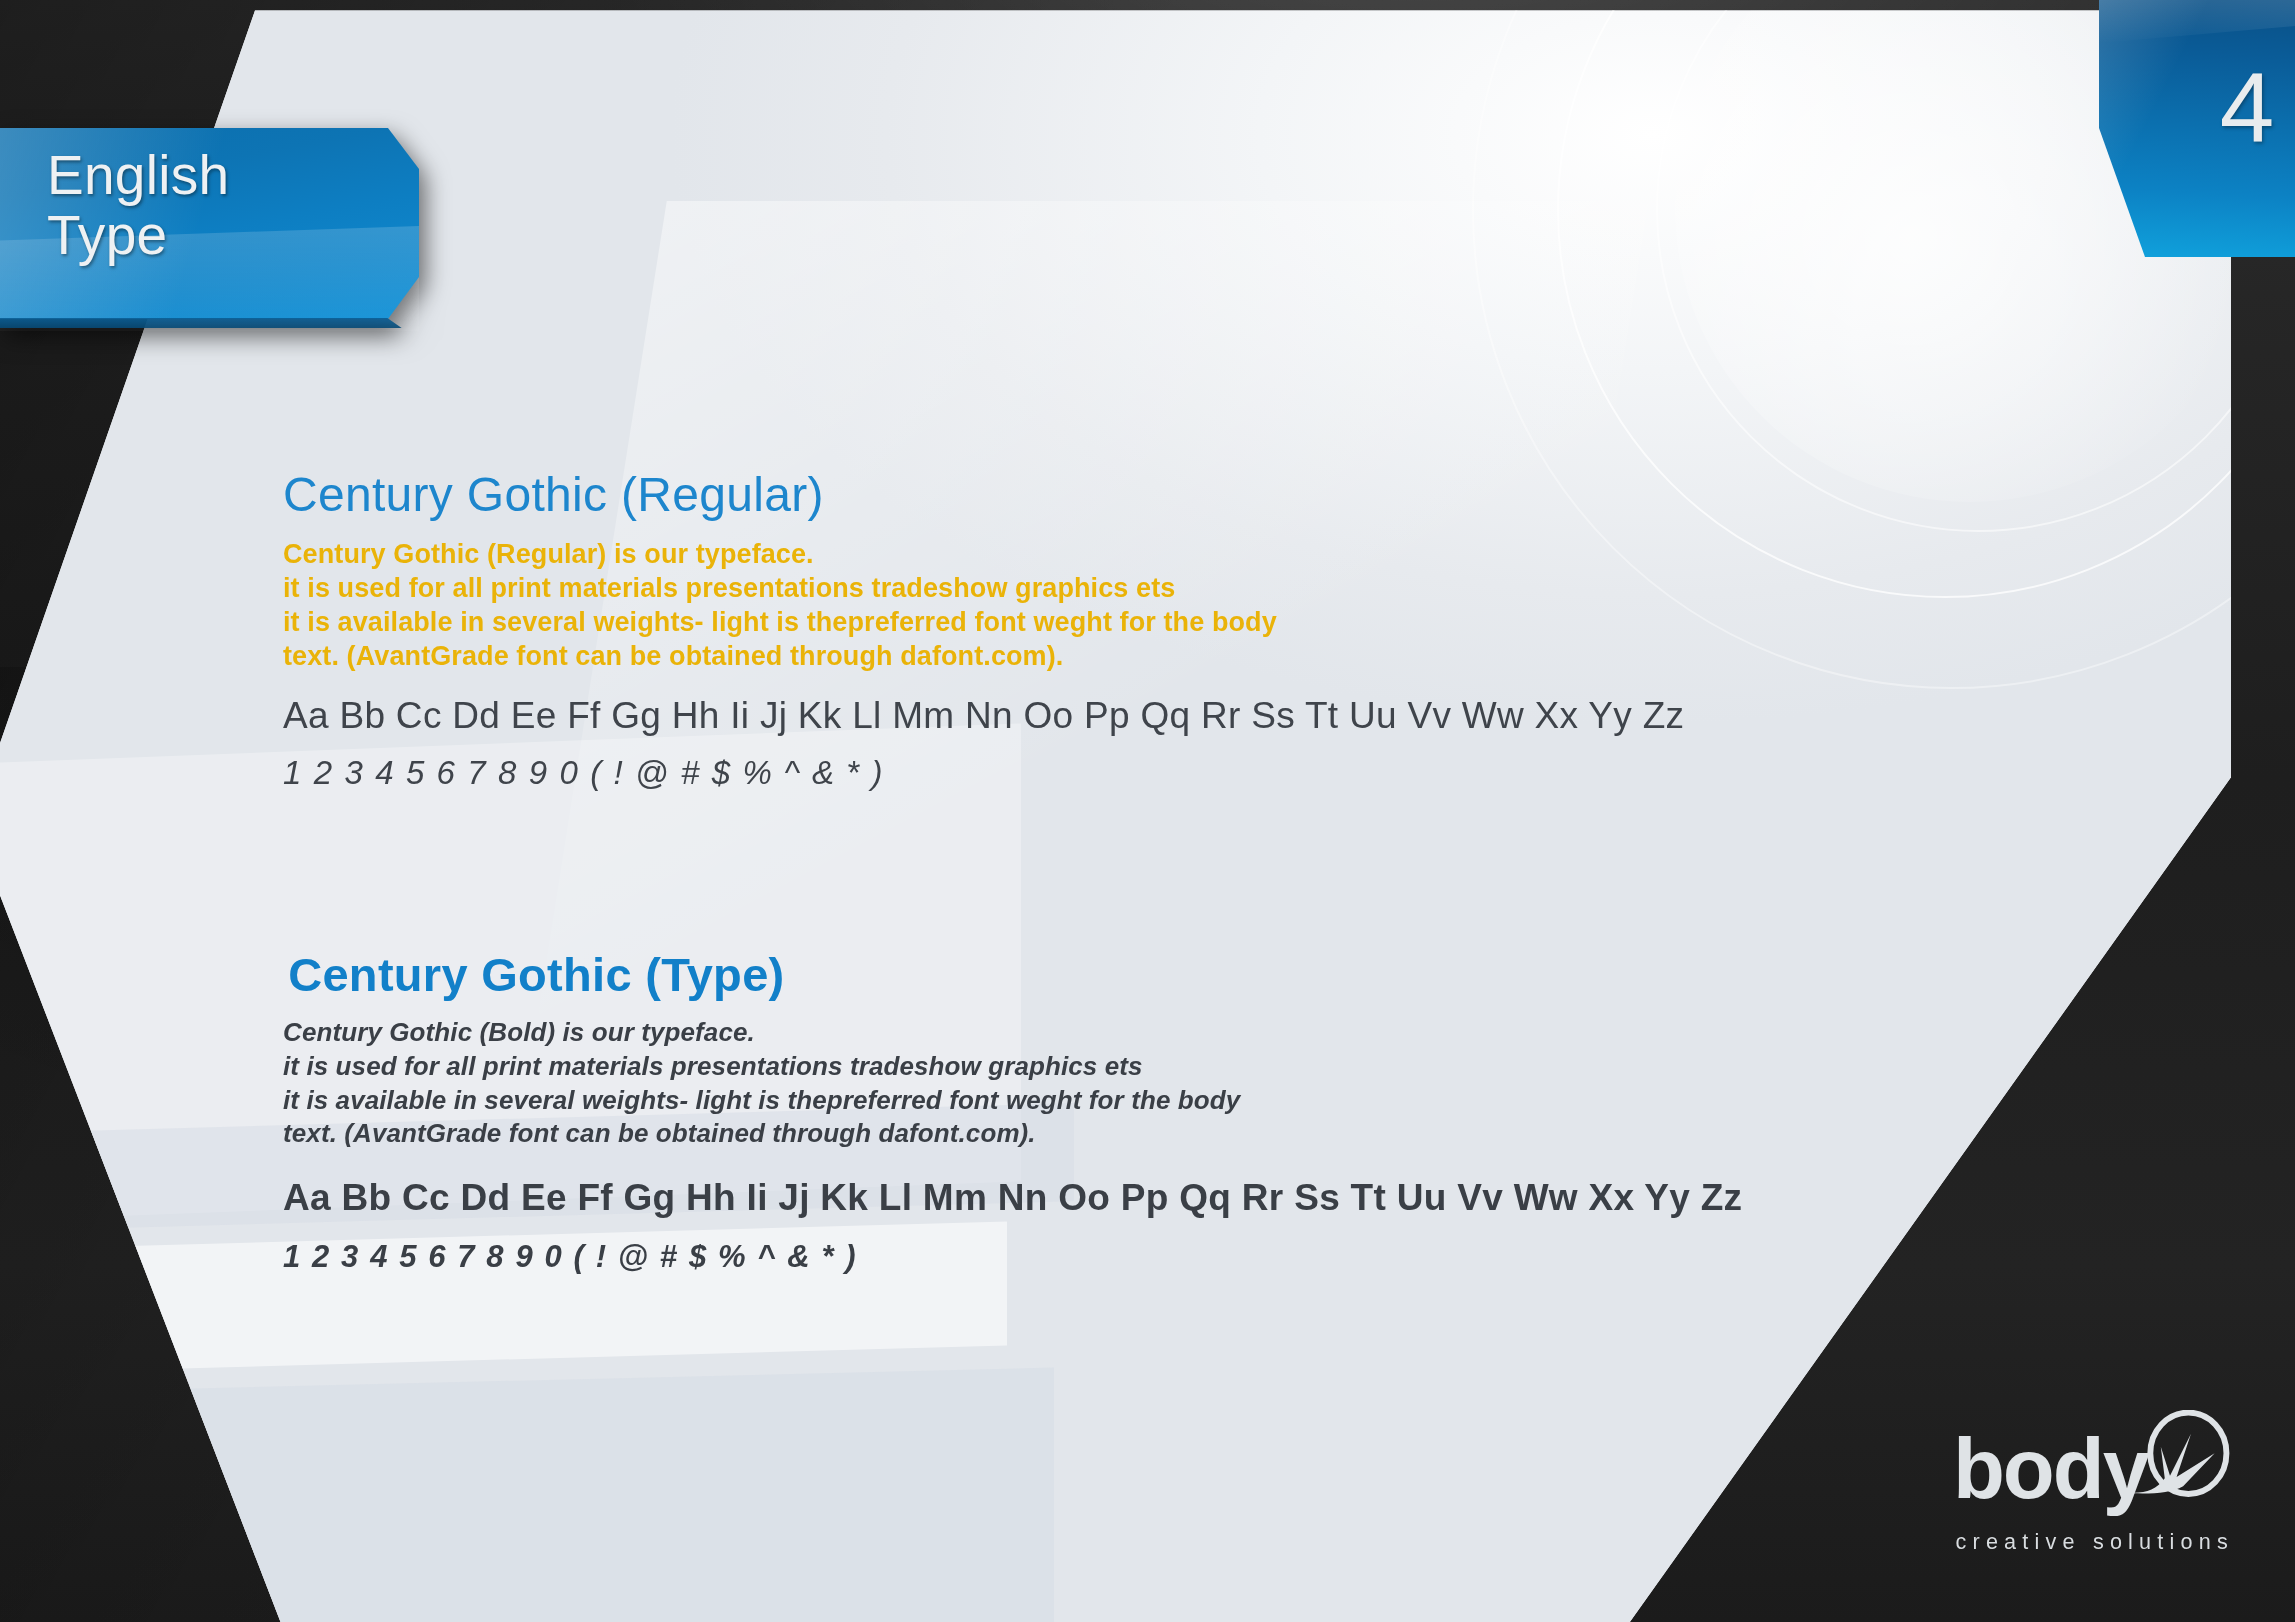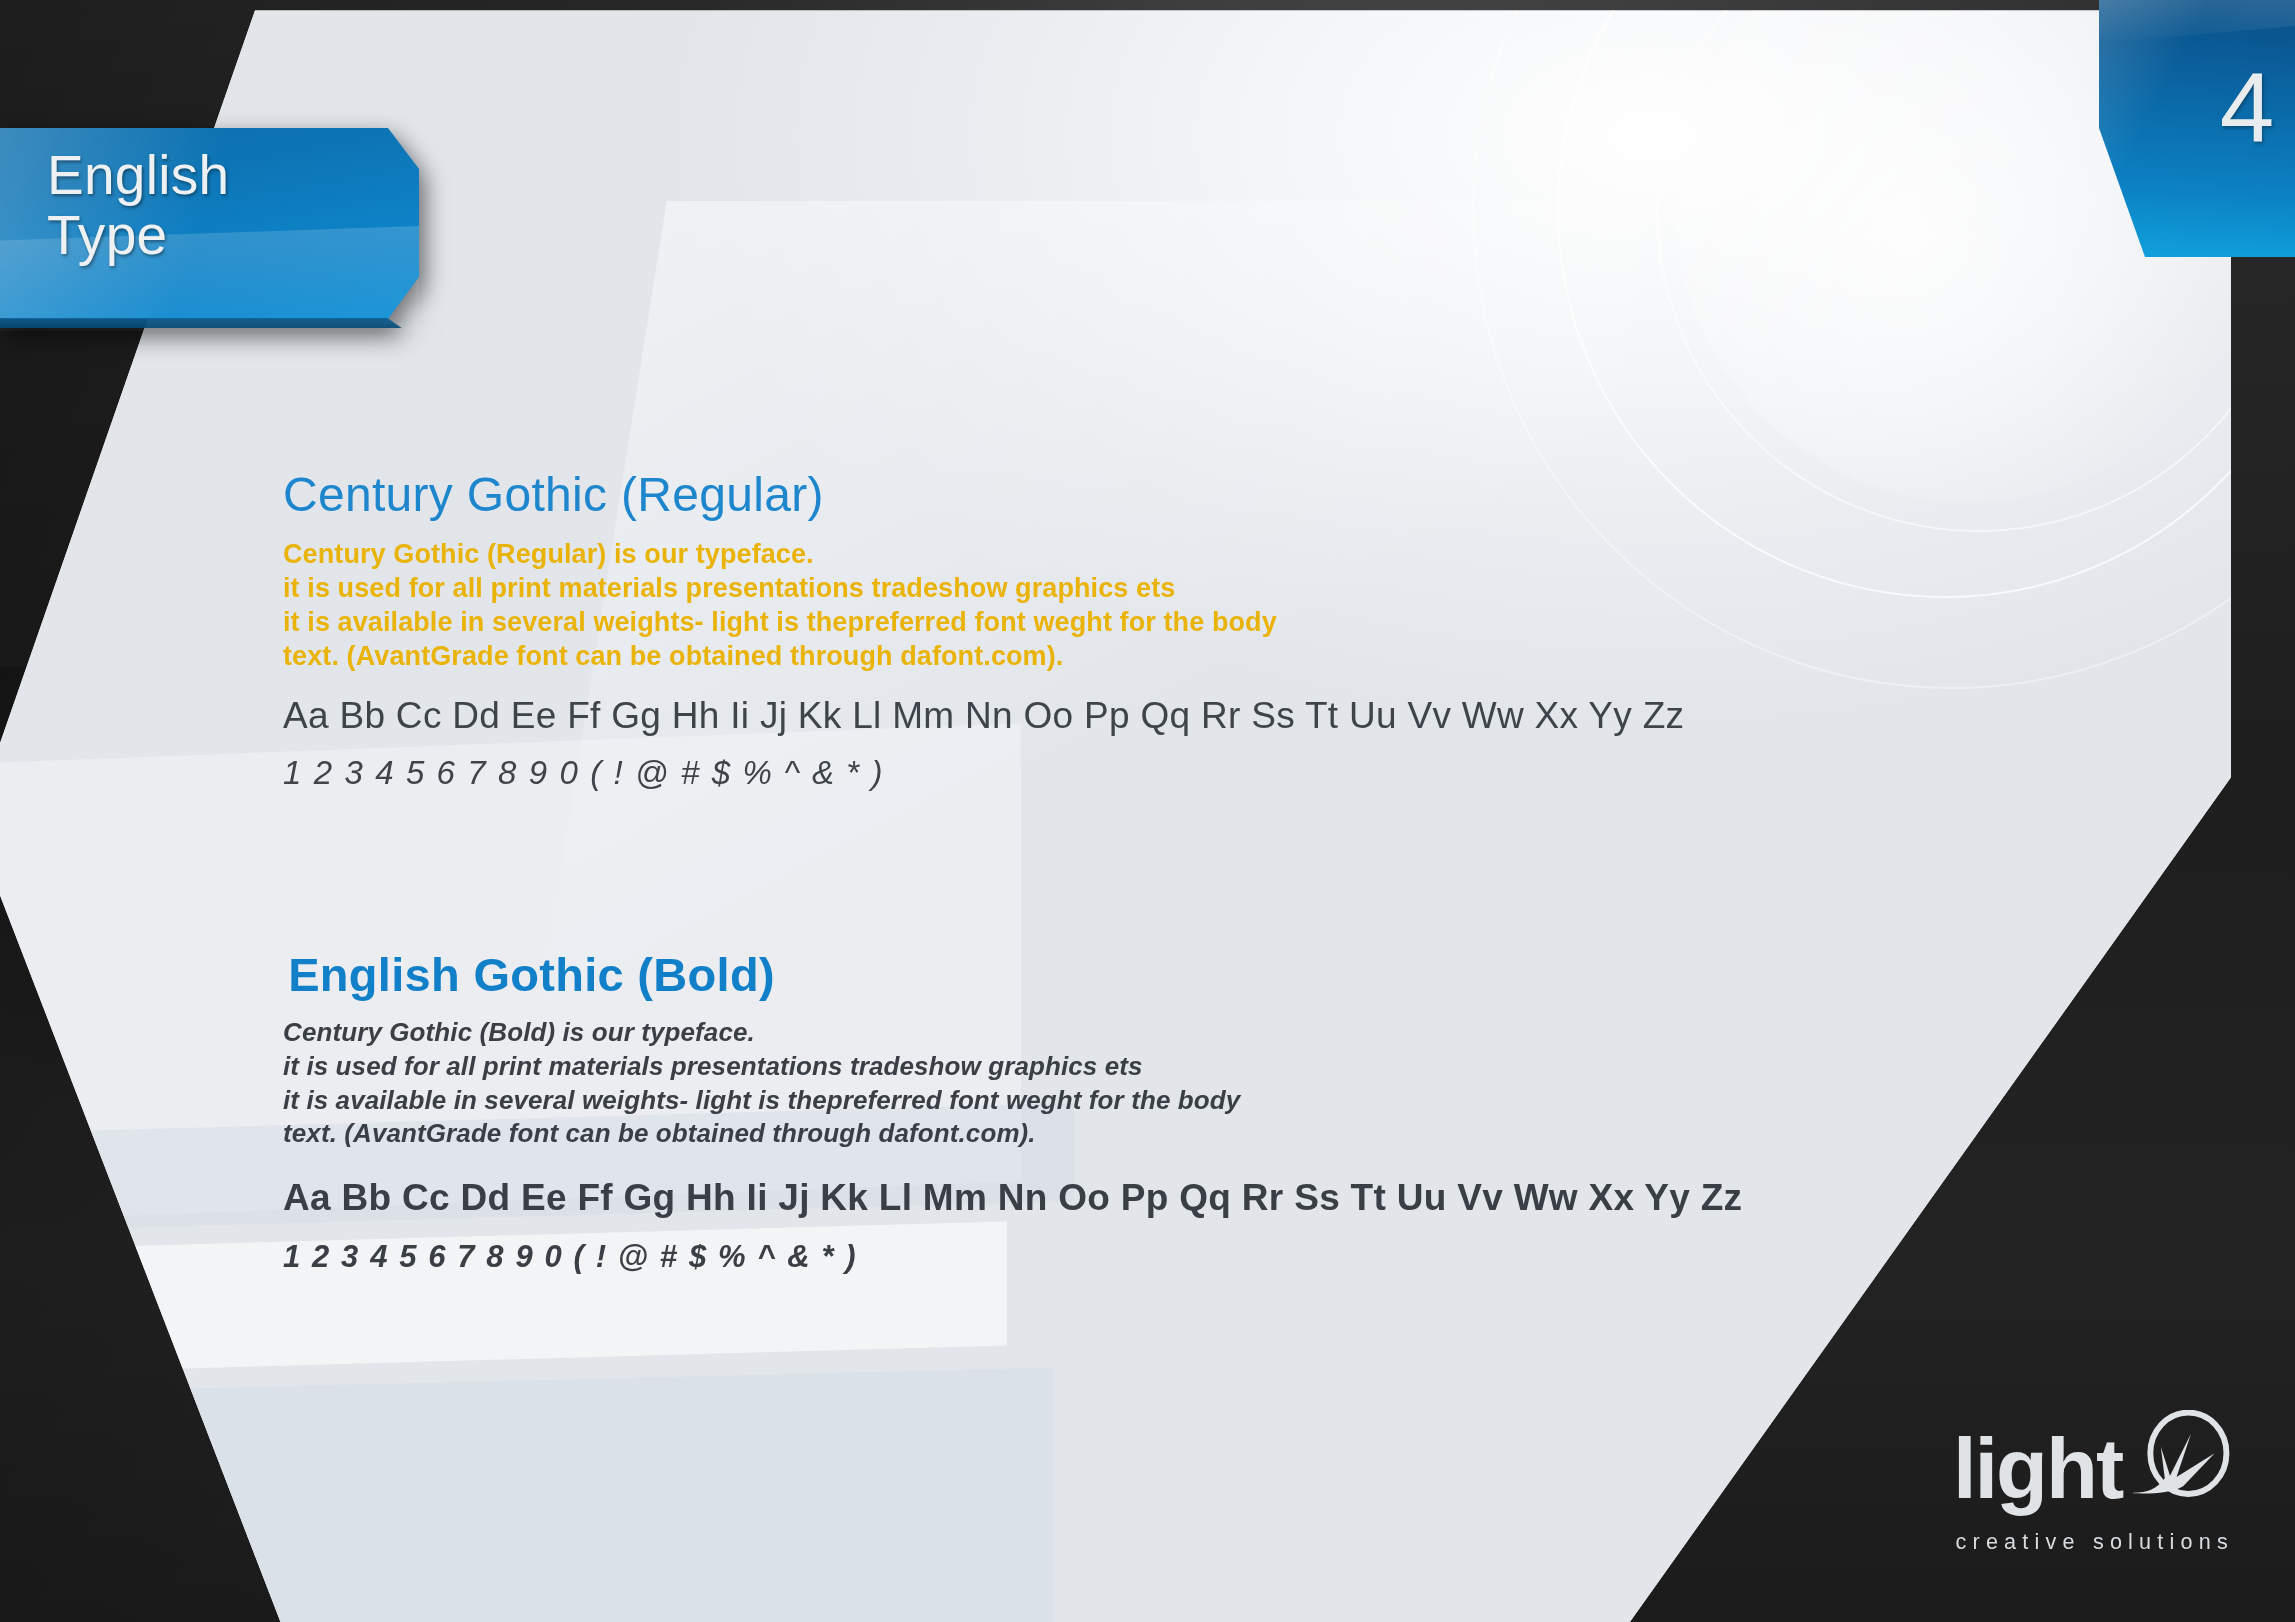--- a/index.html
+++ b/index.html
@@ -332,34 +332,34 @@
       <h2 class="spec-heading">Century Gothic (Regular)</h2>
       <p class="spec-para">Century Gothic (Regular) is our typeface.
 it is used for all print materials presentations tradeshow graphics ets
 it is available in several weights- light is thepreferred font weght for the body
 text. (AvantGrade font can be obtained through dafont.com).</p>
       <p class="spec-alphabet">Aa Bb Cc Dd Ee Ff Gg Hh Ii Jj Kk Ll Mm Nn Oo Pp Qq Rr Ss Tt Uu Vv Ww Xx Yy Zz</p>
       <p class="spec-glyphs">1 2 3 4 5 6 7 8 9 0 ( ! @ # $ % ^ &amp; * )</p>
     </div>
 
     <div class="spec-block">
-      <h2 class="spec-heading bold">English Gothic (Bold)</h2>
+      <h2 class="spec-heading bold">Century Gothic (Type)</h2>
       <p class="spec-para bold">Century Gothic (Bold) is our typeface.
 it is used for all print materials presentations tradeshow graphics ets
 it is available in several weights- light is thepreferred font weght for the body
 text. (AvantGrade font can be obtained through dafont.com).</p>
       <p class="spec-alphabet bold">Aa Bb Cc Dd Ee Ff Gg Hh Ii Jj Kk Ll Mm Nn Oo Pp Qq Rr Ss Tt Uu Vv Ww Xx Yy Zz</p>
       <p class="spec-glyphs bold">1 2 3 4 5 6 7 8 9 0 ( ! @ # $ % ^ &amp; * )</p>
     </div>
 
   </div>
 
   <div class="logo">
     <div class="logo-mark-row">
-      <div class="logo-word">light</div>
+      <div class="logo-word">body</div>
       <svg class="logo-swoosh" viewBox="0 0 160 160">
         <ellipse cx="92" cy="66" rx="58" ry="62" fill="none" stroke="#dfe3e6" stroke-width="9"></ellipse>
         <path d="M8 126 C 30 126, 44 120, 56 104 L 50 56 L 64 100 L 96 36 L 74 102 L 132 66 L 84 116 C 66 126, 40 128, 8 127 Z" fill="#dfe3e6"></path>
       </svg>
     </div>
     <div class="logo-tagline">creative solutions</div>
   </div>
 
 </div>
 

